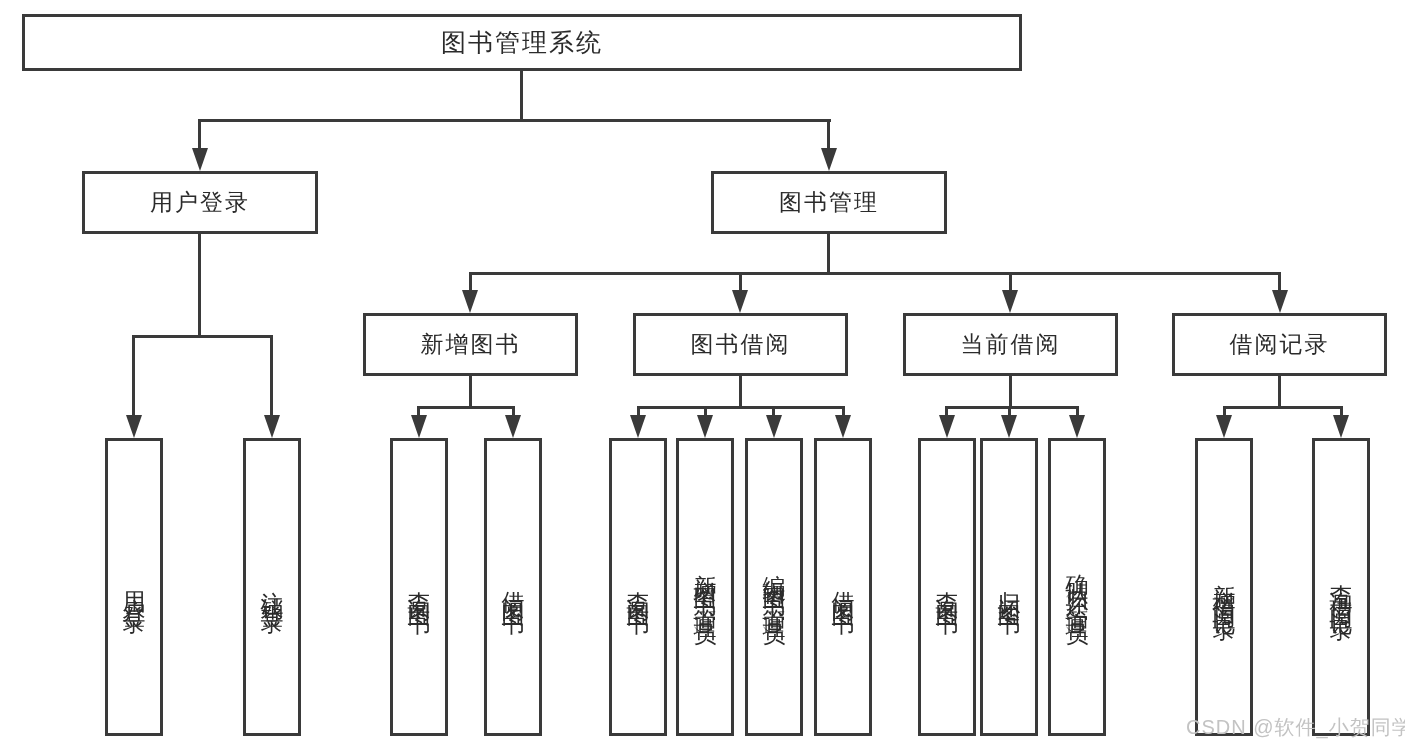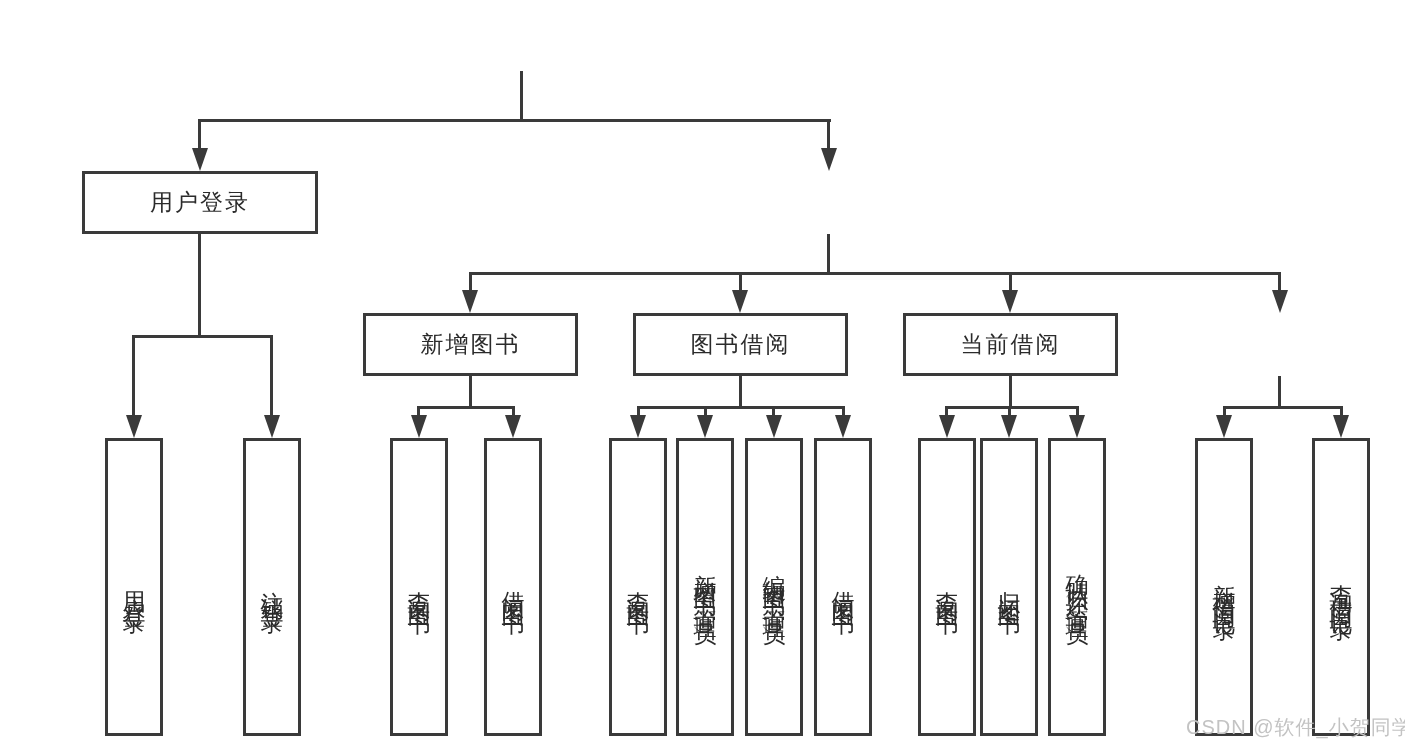--- a/index.html
+++ b/index.html
@@ -50,30 +50,36 @@
     color:#c3c3c3;
     letter-spacing:1px;
     white-space:nowrap;
   }
 </style>
 </head>
 <body>
 
 <div id="stage">
 
+  <div class="box h title" style="left:22px;top:14px;width:1000px;height:57px">
+    <span>图书管理系统</span>
+  </div>
 
   <div class="vl" style="left:520px;top:71px;height:49px"></div>
   <div class="hl" style="left:198px;top:119px;width:633px"></div>
   <div class="vl" style="left:198px;top:119px;height:34px"></div>
   <div class="arrow" style="left:192px;top:148px"></div>
   <div class="vl" style="left:827px;top:119px;height:34px"></div>
   <div class="arrow" style="left:821px;top:148px"></div>
 
   <div class="box h" style="left:82px;top:171px;width:236px;height:63px">
     <span>用户登录</span>
+  </div>
+  <div class="box h" style="left:711px;top:171px;width:236px;height:63px">
+    <span>图书管理</span>
   </div>
 
   <div class="vl" style="left:198px;top:234px;height:104px"></div>
   <div class="hl" style="left:132px;top:335px;width:141px"></div>
   <div class="vl" style="left:132px;top:335px;height:84px"></div>
   <div class="arrow" style="left:126px;top:415px"></div>
   <div class="vl" style="left:270px;top:335px;height:84px"></div>
   <div class="arrow" style="left:264px;top:415px"></div>
 
   <div class="vl" style="left:827px;top:234px;height:41px"></div>
@@ -88,20 +94,23 @@
   <div class="arrow" style="left:1272px;top:290px"></div>
 
   <div class="box h" style="left:363px;top:313px;width:215px;height:63px">
     <span>新增图书</span>
   </div>
   <div class="box h" style="left:903px;top:313px;width:215px;height:63px">
     <span>当前借阅</span>
   </div>
   <div class="box h" style="left:633px;top:313px;width:215px;height:63px">
     <span>图书借阅</span>
+  </div>
+  <div class="box h" style="left:1172px;top:313px;width:215px;height:63px">
+    <span>借阅记录</span>
   </div>
 
   <div class="vl" style="left:469px;top:376px;height:33px"></div>
   <div class="hl" style="left:417px;top:406px;width:98px"></div>
   <div class="vl" style="left:417px;top:406px;height:12px"></div>
   <div class="arrow" style="left:411px;top:415px"></div>
   <div class="vl" style="left:512px;top:406px;height:12px"></div>
   <div class="arrow" style="left:505px;top:415px"></div>
 
   <div class="vl" style="left:739px;top:376px;height:33px"></div>

